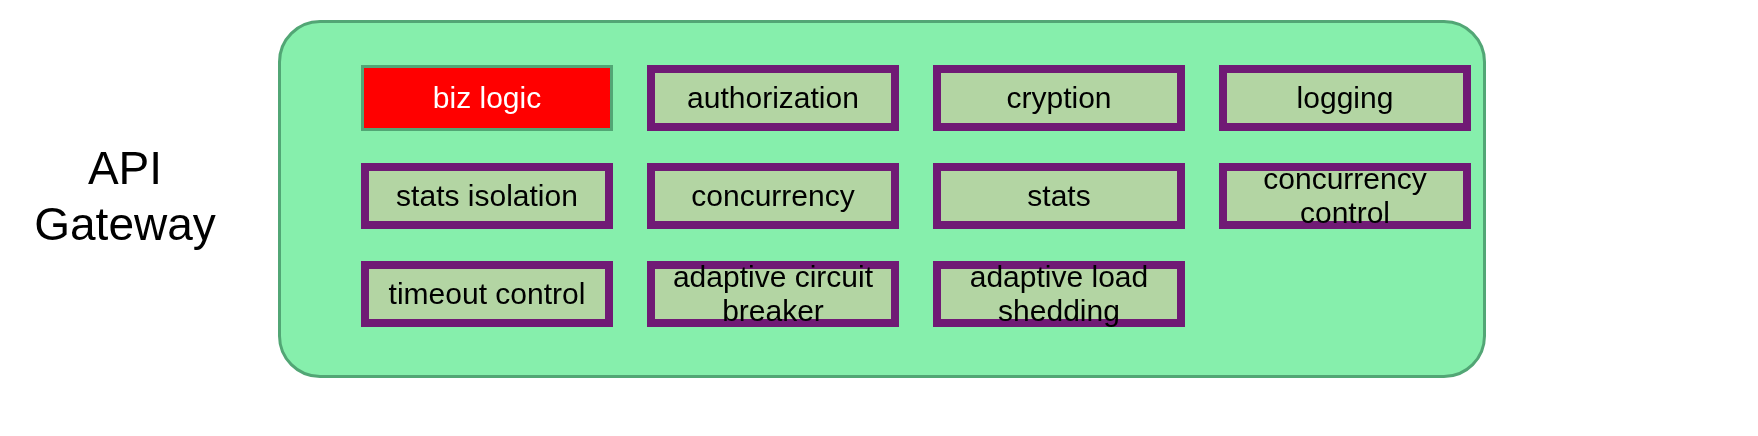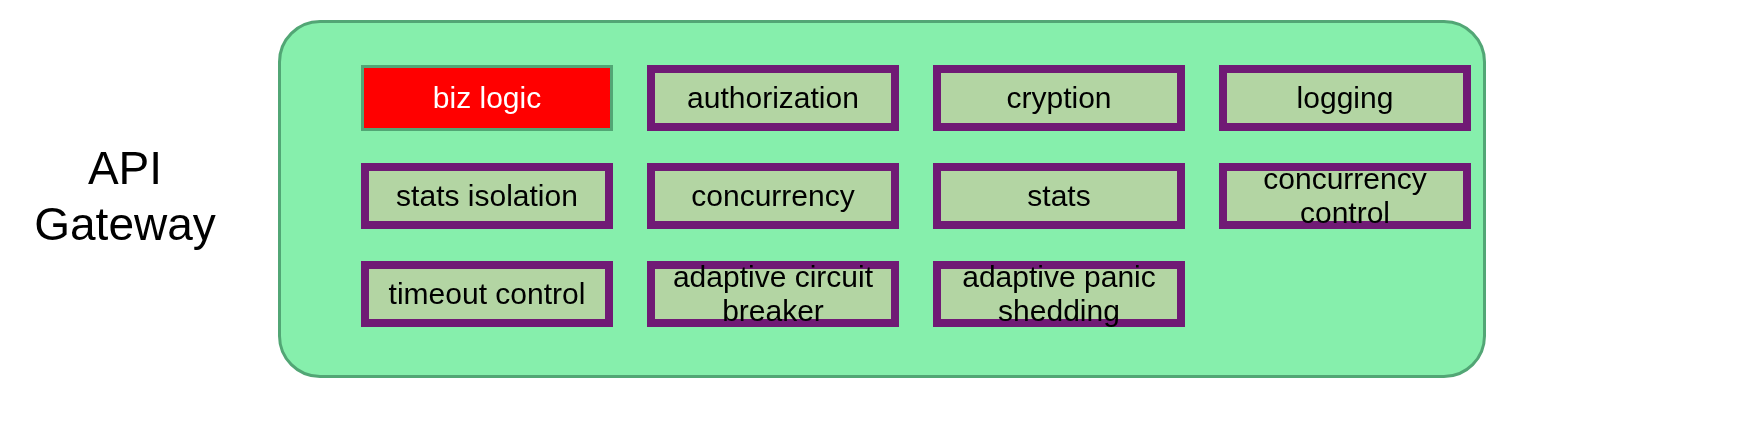--- a/index.html
+++ b/index.html
@@ -134,19 +134,19 @@
       <div class="module-box">
         <span>timeout control</span>
       </div>
 
       <div class="module-box">
         <span>adaptive circuit
 breaker</span>
       </div>
 
       <div class="module-box">
-        <span>adaptive panic
+        <span>adaptive load
 shedding</span>
       </div>
 
     </div>
   </div>
 </div>
 
 </body></html>

